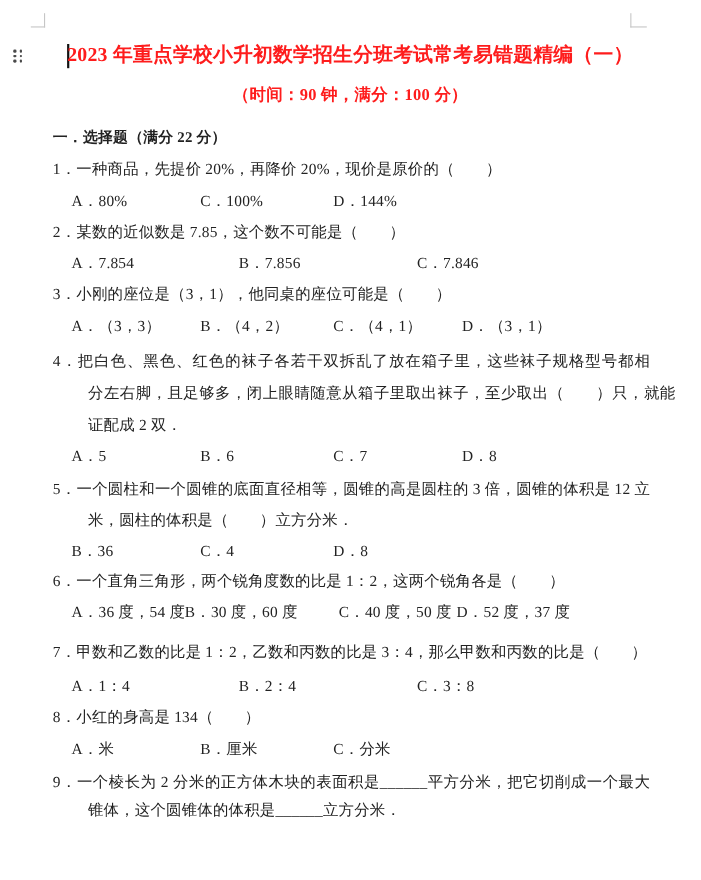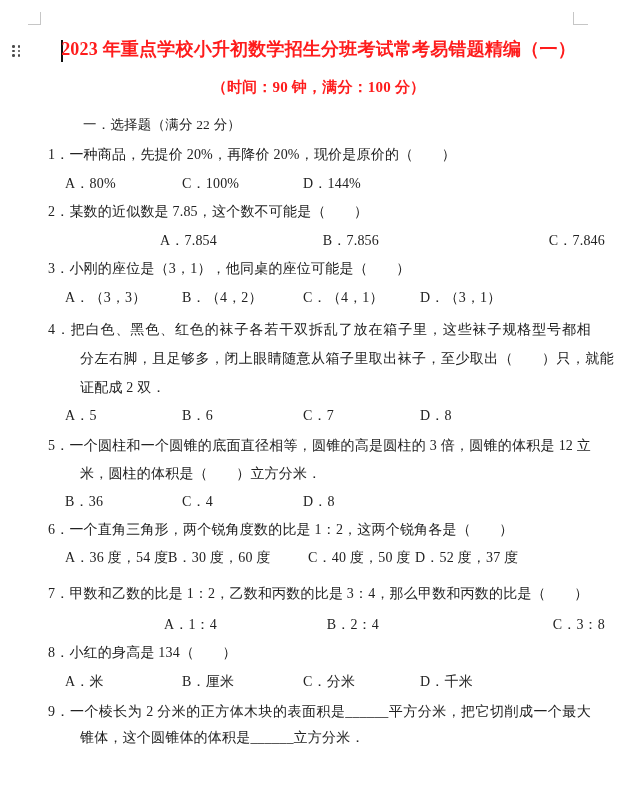--- a/index.html
+++ b/index.html
@@ -14,31 +14,31 @@
   .draghandle{position:absolute;left:12px;top:45px;width:11px;height:14px;
     display:grid;grid-template-columns:1fr 1fr;grid-template-rows:1fr 1fr 1fr;cursor:grab;}
   .draghandle i{width:2.5px;height:2.5px;border-radius:50%;background:#4a4a4a;display:block;}
   .caret{position:absolute;left:61px;top:40px;width:2px;height:22px;background:#111;}
   .faint-rule{position:absolute;left:0;top:793px;width:562px;height:2px;
     background:linear-gradient(to right,#dde2e8 82%,rgba(221,226,232,0));}
   
   .row{position:absolute;white-space:nowrap;font-size:14px;line-height:18px;letter-spacing:0.2px;}
   .title{left:0;right:0;top:37px;text-align:center;font-weight:bold;font-size:18px;line-height:24px;color:#fe1c1c;}
   .subtitle{left:0;right:0;top:77px;text-align:center;font-weight:bold;font-size:15px;line-height:20px;color:#fe1c1c;}
-  .heading{left:48px;top:116px;font-weight:normal;font-size:13.5px;margin-left:35px;}
+  .heading{left:48px;top:116px;font-weight:bold;font-size:13.5px;}
   .q{left:48px;}
   .cont{left:57px;margin-left:23px;}
   .fill{white-space:normal;text-align:justify;text-align-last:justify;overflow:hidden;height:18px;}
   .w543{width:543px;}
   .w534{width:534px;}
   
   .opts{left:65px;display:grid;}
   .opts4{grid-template-columns:117px 121px 117px 1fr;width:540px;}
   .opts4b{grid-template-columns:103px 140px 107px 1fr;width:540px;}
-  .opts3{grid-template-columns:152px 162px 1fr;width:540px;text-align:right;}
+  .opts3{grid-template-columns:152px 162px 1fr;width:540px;}
   .opts3c{left:66px;grid-template-columns:171px 171px 1fr;width:540px;}
 </style>
 </head>
 <body>
 
 <div id="page">
 
   <div class="cropmark tl"></div>
   <div class="cropmark tr"></div>
 
@@ -110,21 +110,20 @@
     <span>A．1：4</span>
     <span>B．2：4</span>
     <span>C．3：8</span>
   </div>
 
   <div class="row q" style="top:644px">8．小红的身高是 134（　　）</div>
   <div class="row opts opts4" style="top:673px">
     <span>A．米</span>
     <span>B．厘米</span>
     <span>C．分米</span>
-    <span>D．千米</span>
   </div>
 
   <div class="row q fill w543" style="top:703px">9．一个棱长为 2 分米的正方体木块的表面积是______平方分米，把它切削成一个最大的圆</div>
   <div class="row cont" style="top:729px">锥体，这个圆锥体的体积是______立方分米．</div>
 
   <div class="row q" style="top:764px">10．最简整数比的前项与后项一定是（　　）</div>
   <div class="row opts opts3c" style="top:786px">
     <span>A．质数</span>
     <span>B．整数</span>
     <span>C．互质数</span>

